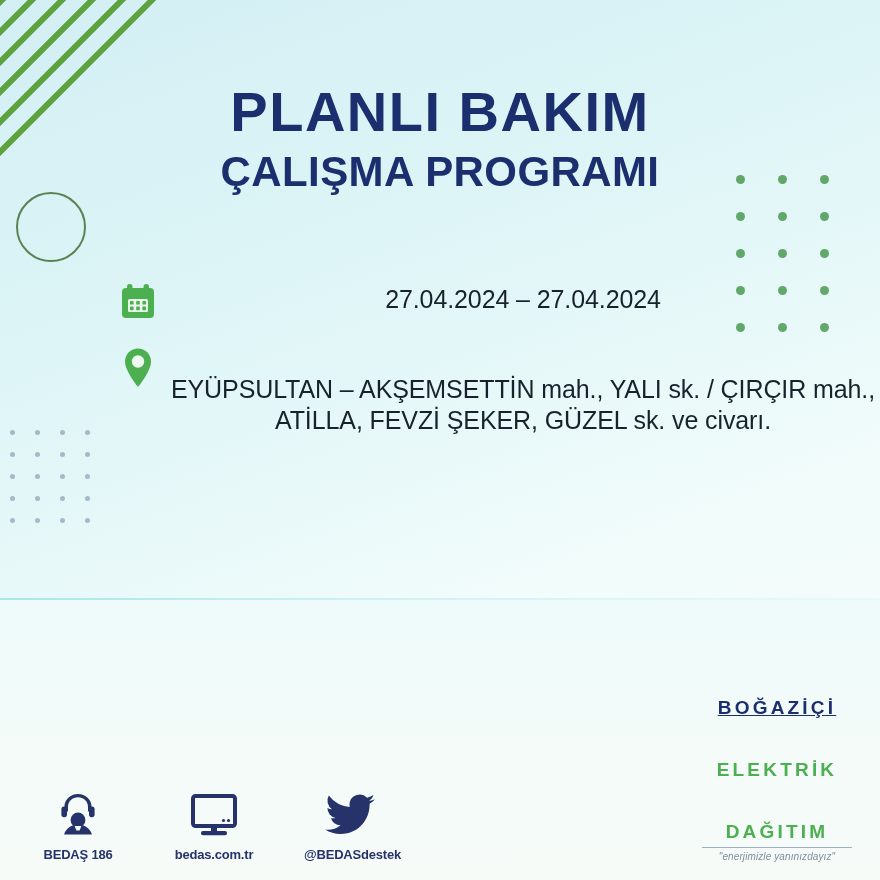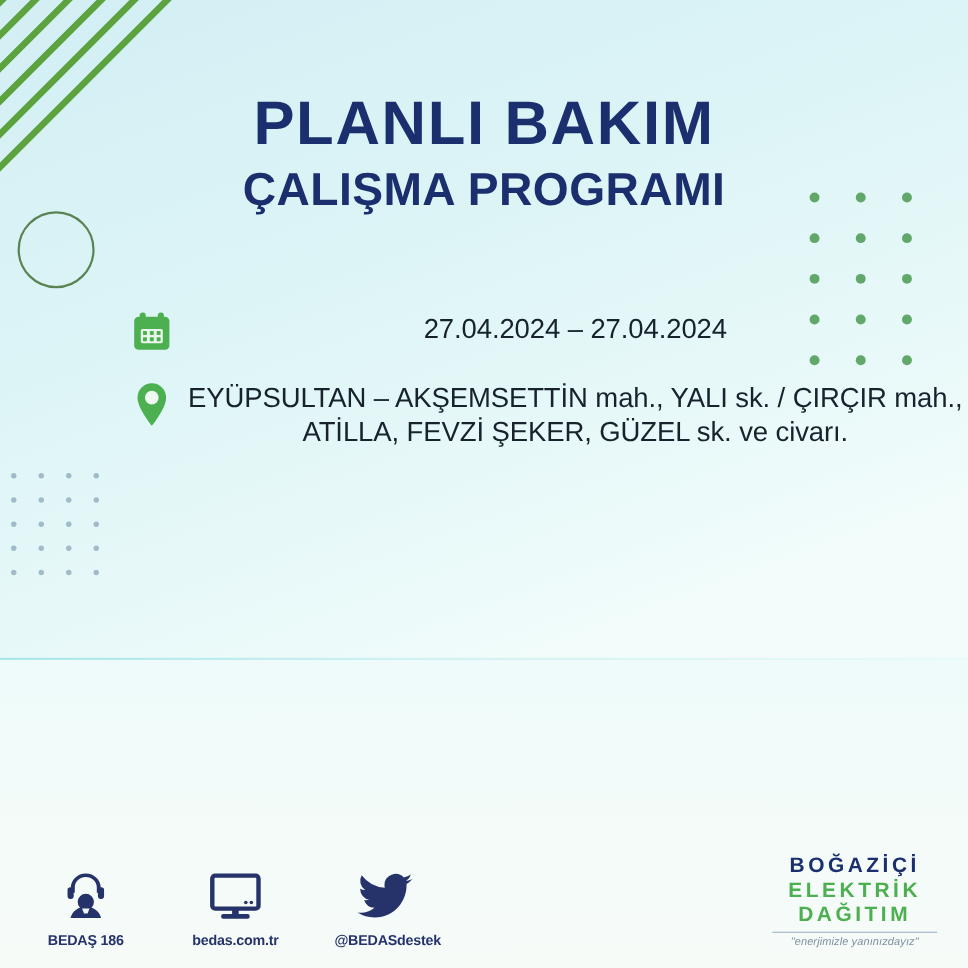--- a/index.html
+++ b/index.html
@@ -142,21 +142,21 @@
   }
   .info-text {
     flex: 1 1 auto;
     font-size: 25px;
     color: #17222c;
     line-height: 1.22;
     padding-top: 6px;
     letter-spacing: -.1px;
     text-align: center;
   }
-  #row-address .info-text { padding-top: 3px; }
+  #row-address .info-text { padding-top: 3px; margin-top: 27px; }
   #row-address .info-icon { height: 42px; align-items: flex-start; padding-top: 2px; }
 
   
   #footer-contacts {
     position: absolute;
     left: 32px;
     bottom: 18px;
     display: flex;
     align-items: flex-end;
     gap: 44px;
@@ -186,22 +186,22 @@
     bottom: 18px;
     width: 170px;
     text-align: center;
   }
   .brand-line {
     font-size: 19px;
     font-weight: 800;
     letter-spacing: 3.2px;
     line-height: 1.16;
   }
-  #brand-line-1 { color: #1b2f6f; }
-  #brand-line-2, #brand-line-3 { color: #4caf50; }
+  #brand-line-1 { color: #1b2f6f; text-decoration: underline; }
+  #brand-line-2, #brand-line-3 { color: #4caf50; margin-top: 40px; }
   #brand-rule {
     margin: 4px auto 3px;
     width: 150px;
     height: 1px;
     background: #9fb0c4;
   }
   #brand-tagline {
     font-size: 10px;
     font-style: italic;
     color: #7d8ea2;

